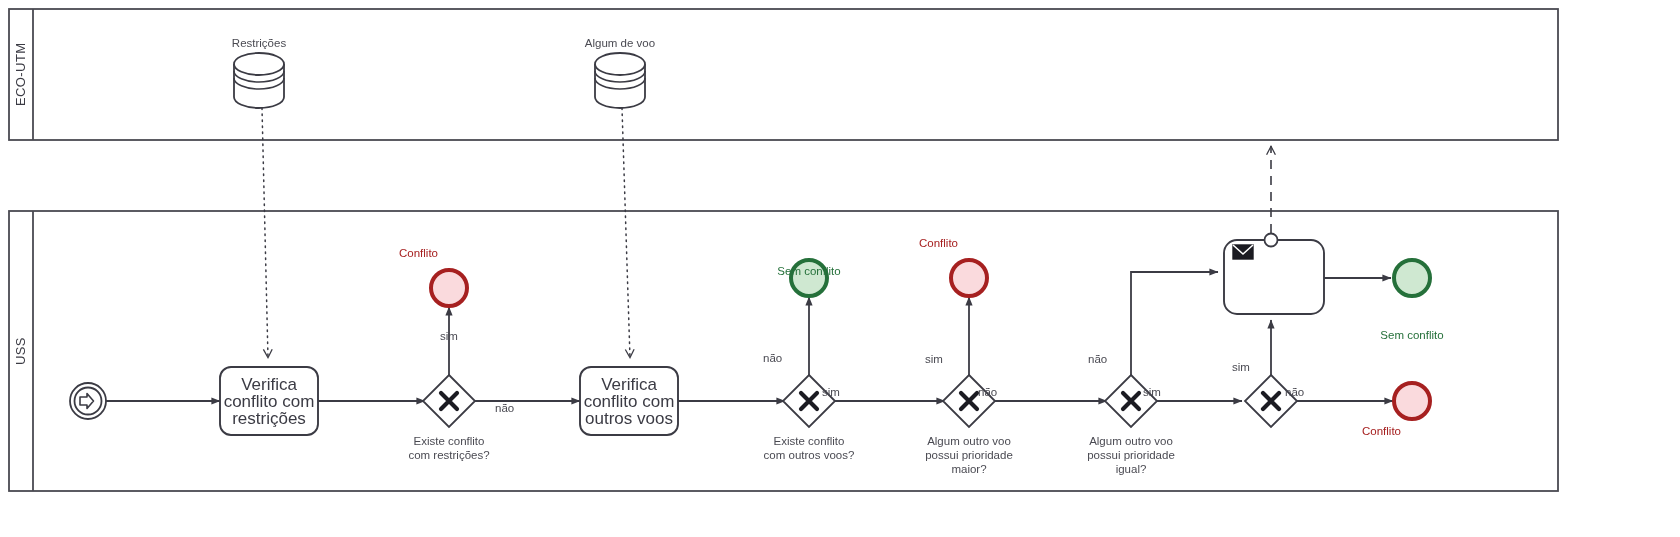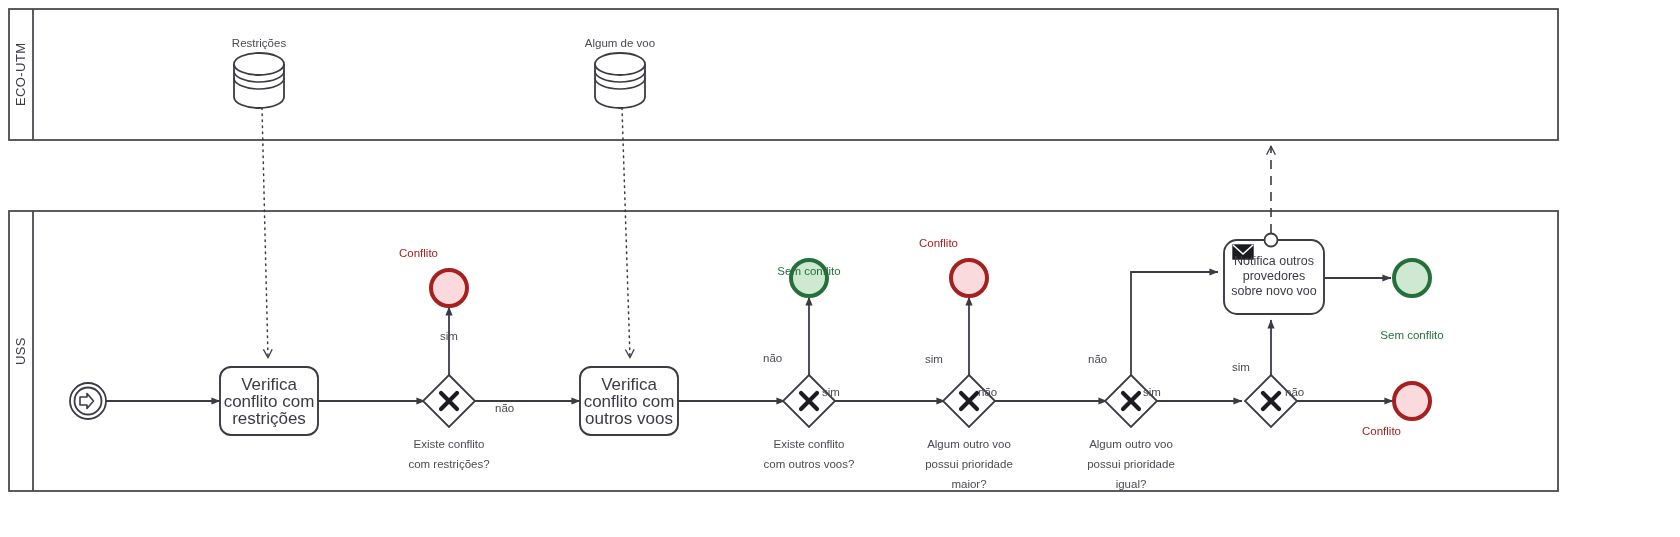--- a/index.html
+++ b/index.html
@@ -41,21 +41,21 @@
     color: #3b3b44;
     text-align: center;
     line-height: 17px;
     white-space: pre-line;
   }
   .cap-text {
     position: absolute;
     font-size: 11.5px;
     color: #4a4a52;
     text-align: center;
-    line-height: 20px;
+    line-height: 14px;
     white-space: pre-line;
   }
   .flow-label {
     position: absolute;
     font-size: 11.5px;
     color: #4a4a52;
     text-align: left;
     white-space: nowrap;
   }
   .ev-label-red {
@@ -226,23 +226,20 @@
 
   <div class="ds-label" style="left:189px; top:37px; width:140px;">Restrições</div>
   <div class="ds-label" style="left:550px; top:37px; width:140px;">Algum de voo</div>
 
   <div class="node-text" style="left:220px; top:376px; width:98px;">Verifica
 conflito com
 restrições</div>
   <div class="node-text" style="left:580px; top:376px; width:98px;">Verifica
 conflito com
 outros voos</div>
-  <div class="node-text" style="left:1226px; top:254px; width:96px; font-size:12.5px; line-height:15px;">Notifica outros
-provedores
-sobre novo voo</div>
 
   <div class="cap-text" style="left:369px; top:434px; width:160px;">Existe conflito
 com restrições?</div>
   <div class="cap-text" style="left:729px; top:434px; width:160px;">Existe conflito
 com outros voos?</div>
   <div class="cap-text" style="left:889px; top:434px; width:160px;">Algum outro voo
 possui prioridade
 maior?</div>
   <div class="cap-text" style="left:1051px; top:434px; width:160px;">Algum outro voo
 possui prioridade

